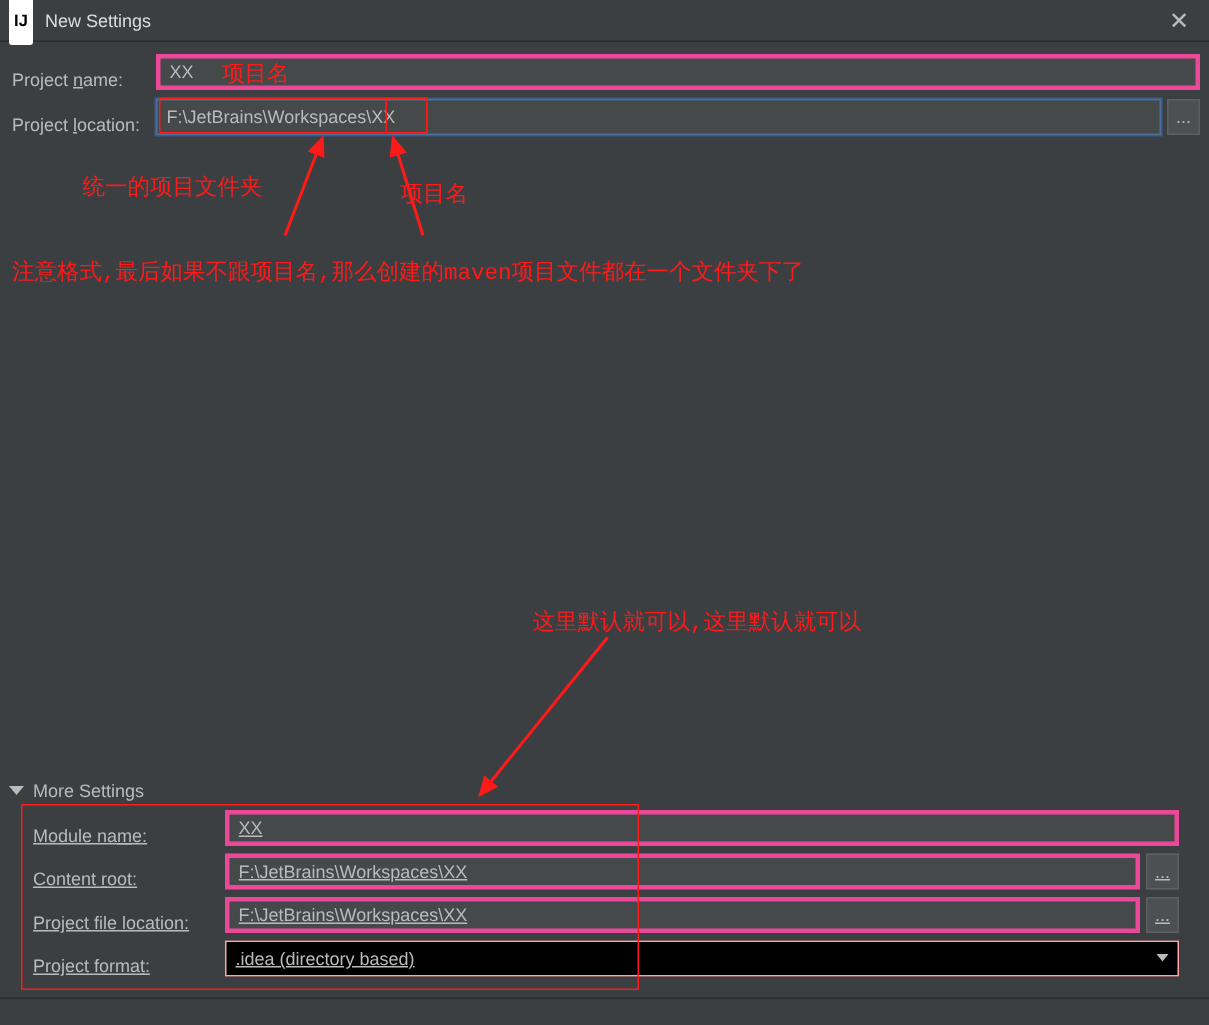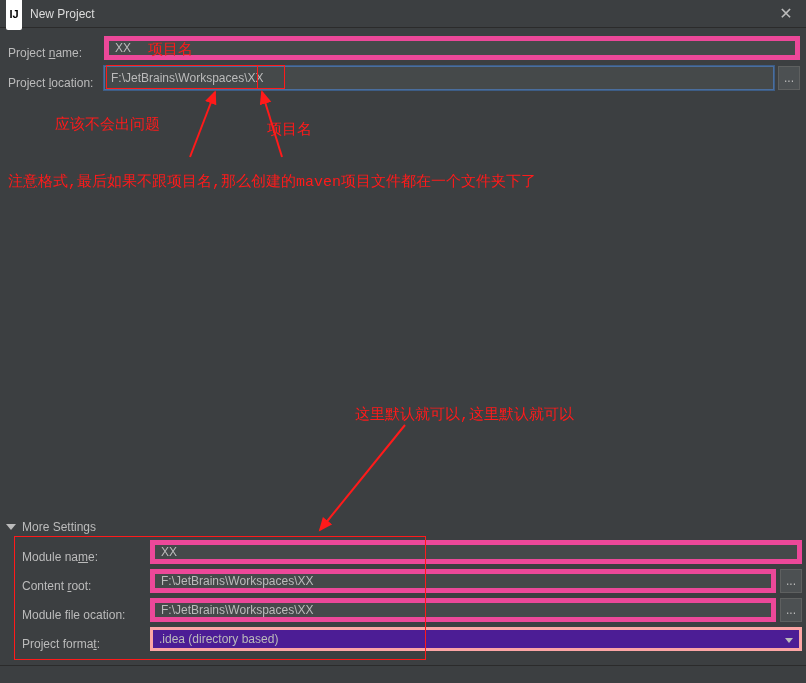--- a/index.html
+++ b/index.html
@@ -52,21 +52,21 @@
   .label {
     width: 98px;
     color: #bbbbbb;
     font-size: 12px;
     padding-left: 2px;
   }
   .label .mn { text-decoration: underline; }
   .input {
     flex: 1;
     background: #45494a;
-    border: 5px solid #ec4899;
+    border: 3px solid #ec4899;
     color: #bbbbbb;
     height: 24px;
     padding: 2px 6px;
     font-size: 12px;
     outline: none;
   }
   .input.focused {
     border: 1px solid #4a6e9e;
     box-shadow: 0 0 0 1px #3d5d86;
   }
@@ -88,45 +88,46 @@
   }
   .redbox {
     position: absolute;
     border: 1px solid #ff1a1a;
     pointer-events: none;
   }
   svg.arrow { position: absolute; pointer-events: none; }
 
   .more-sec {
     position: absolute;
-    left: 6px; right: 4px;
+    left: 6px; right: 20px;
     top: 520px;
   }
   .more-head {
     display: flex; align-items: center;
     color: #bbbbbb;
     font-size: 12px;
     margin-bottom: 6px;
   }
   .more-head .tri {
     width: 0; height: 0;
     border-left: 5px solid transparent;
     border-right: 5px solid transparent;
     border-top: 6px solid #bbbbbb;
     margin-right: 6px;
   }
   .more-body {
     padding-left: 14px;
+    text-decoration: underline;
   }
   .more-body .row { margin-bottom: 5px; }
   .more-body .label { width: 130px; }
   .select {
     flex: 1;
-    background: #4c1d95;
-    border: 3px solid #fca5a5;
+    background: #000000;
+    border: 1px solid #fca5a5;
     color: #bbbbbb;
     height: 24px;
     padding: 2px 6px;
     font-size: 12px;
     display: flex;
     align-items: center;
     position: relative;
   }
   .select .caret {
     position: absolute; right: 6px; top: 8px;
@@ -140,41 +141,41 @@
     left: 0; right: 0; top: 665px;
     height: 1px;
     background: #2b2b2b;
   }
 </style>
 </head>
 <body>
 
 <div class="titlebar">
   <div class="icon-box">IJ</div>
-  <div class="title">New Project</div>
+  <div class="title">New Settings</div>
   <div class="close">✕</div>
 </div>
 
 <div class="form">
   <div class="row">
     <div class="label">Project <span class="mn">n</span>ame:</div>
     <input class="input" value="XX" style="">
   </div>
   <div class="row">
     <div class="label">Project <span class="mn">l</span>ocation:</div>
     <input class="input focused" value="F:\JetBrains\Workspaces\XX" style="">
     <div class="btn-ell">...</div>
   </div>
 </div>
 
 <div class="redbox" style="left:106px; top:65px; width:179px; height:24px;"></div>
 <div class="redbox" style="left:257px; top:65px; width:28px; height:24px;"></div>
 
 <div class="annot" style="left:148px; top:40px;">项目名</div>
-<div class="annot" style="left:55px; top:115px;">应该不会出问题</div>
+<div class="annot" style="left:55px; top:115px;">统一的项目文件夹</div>
 <div class="annot" style="left:267px; top:120px;">项目名</div>
 <div class="annot" style="left:8px; top:172px;">注意格式,最后如果不跟项目名,那么创建的maven项目文件都在一个文件夹下了</div>
 <div class="annot" style="left:355px; top:405px;">这里默认就可以,这里默认就可以</div>
 
 <svg class="arrow" style="left:180px; top:87px;" width="60" height="80">
   <defs>
       <marker id="ah1" markerWidth="8" markerHeight="8" refX="6" refY="3" orient="auto">
         <path d="M0,0 L7,3 L0,6 Z" fill="#ff1a1a"></path>
       </marker>
     </defs>
@@ -206,21 +207,21 @@
     <div class="row">
       <div class="label">Module na<span class="mn">m</span>e:</div>
       <input class="input" value="XX" style="">
     </div>
     <div class="row">
       <div class="label">Content <span class="mn">r</span>oot:</div>
       <input class="input" value="F:\JetBrains\Workspaces\XX" style="">
       <div class="btn-ell">...</div>
     </div>
     <div class="row">
-      <div class="label">Module file ocation:</div>
+      <div class="label">Project file location:</div>
       <input class="input" value="F:\JetBrains\Workspaces\XX" style="">
       <div class="btn-ell">...</div>
     </div>
     <div class="row">
       <div class="label">Project forma<span class="mn">t</span>:</div>
       <div class="select">
         <span>.idea (directory based)</span>
         <div class="caret"></div>
       </div>
     </div>

